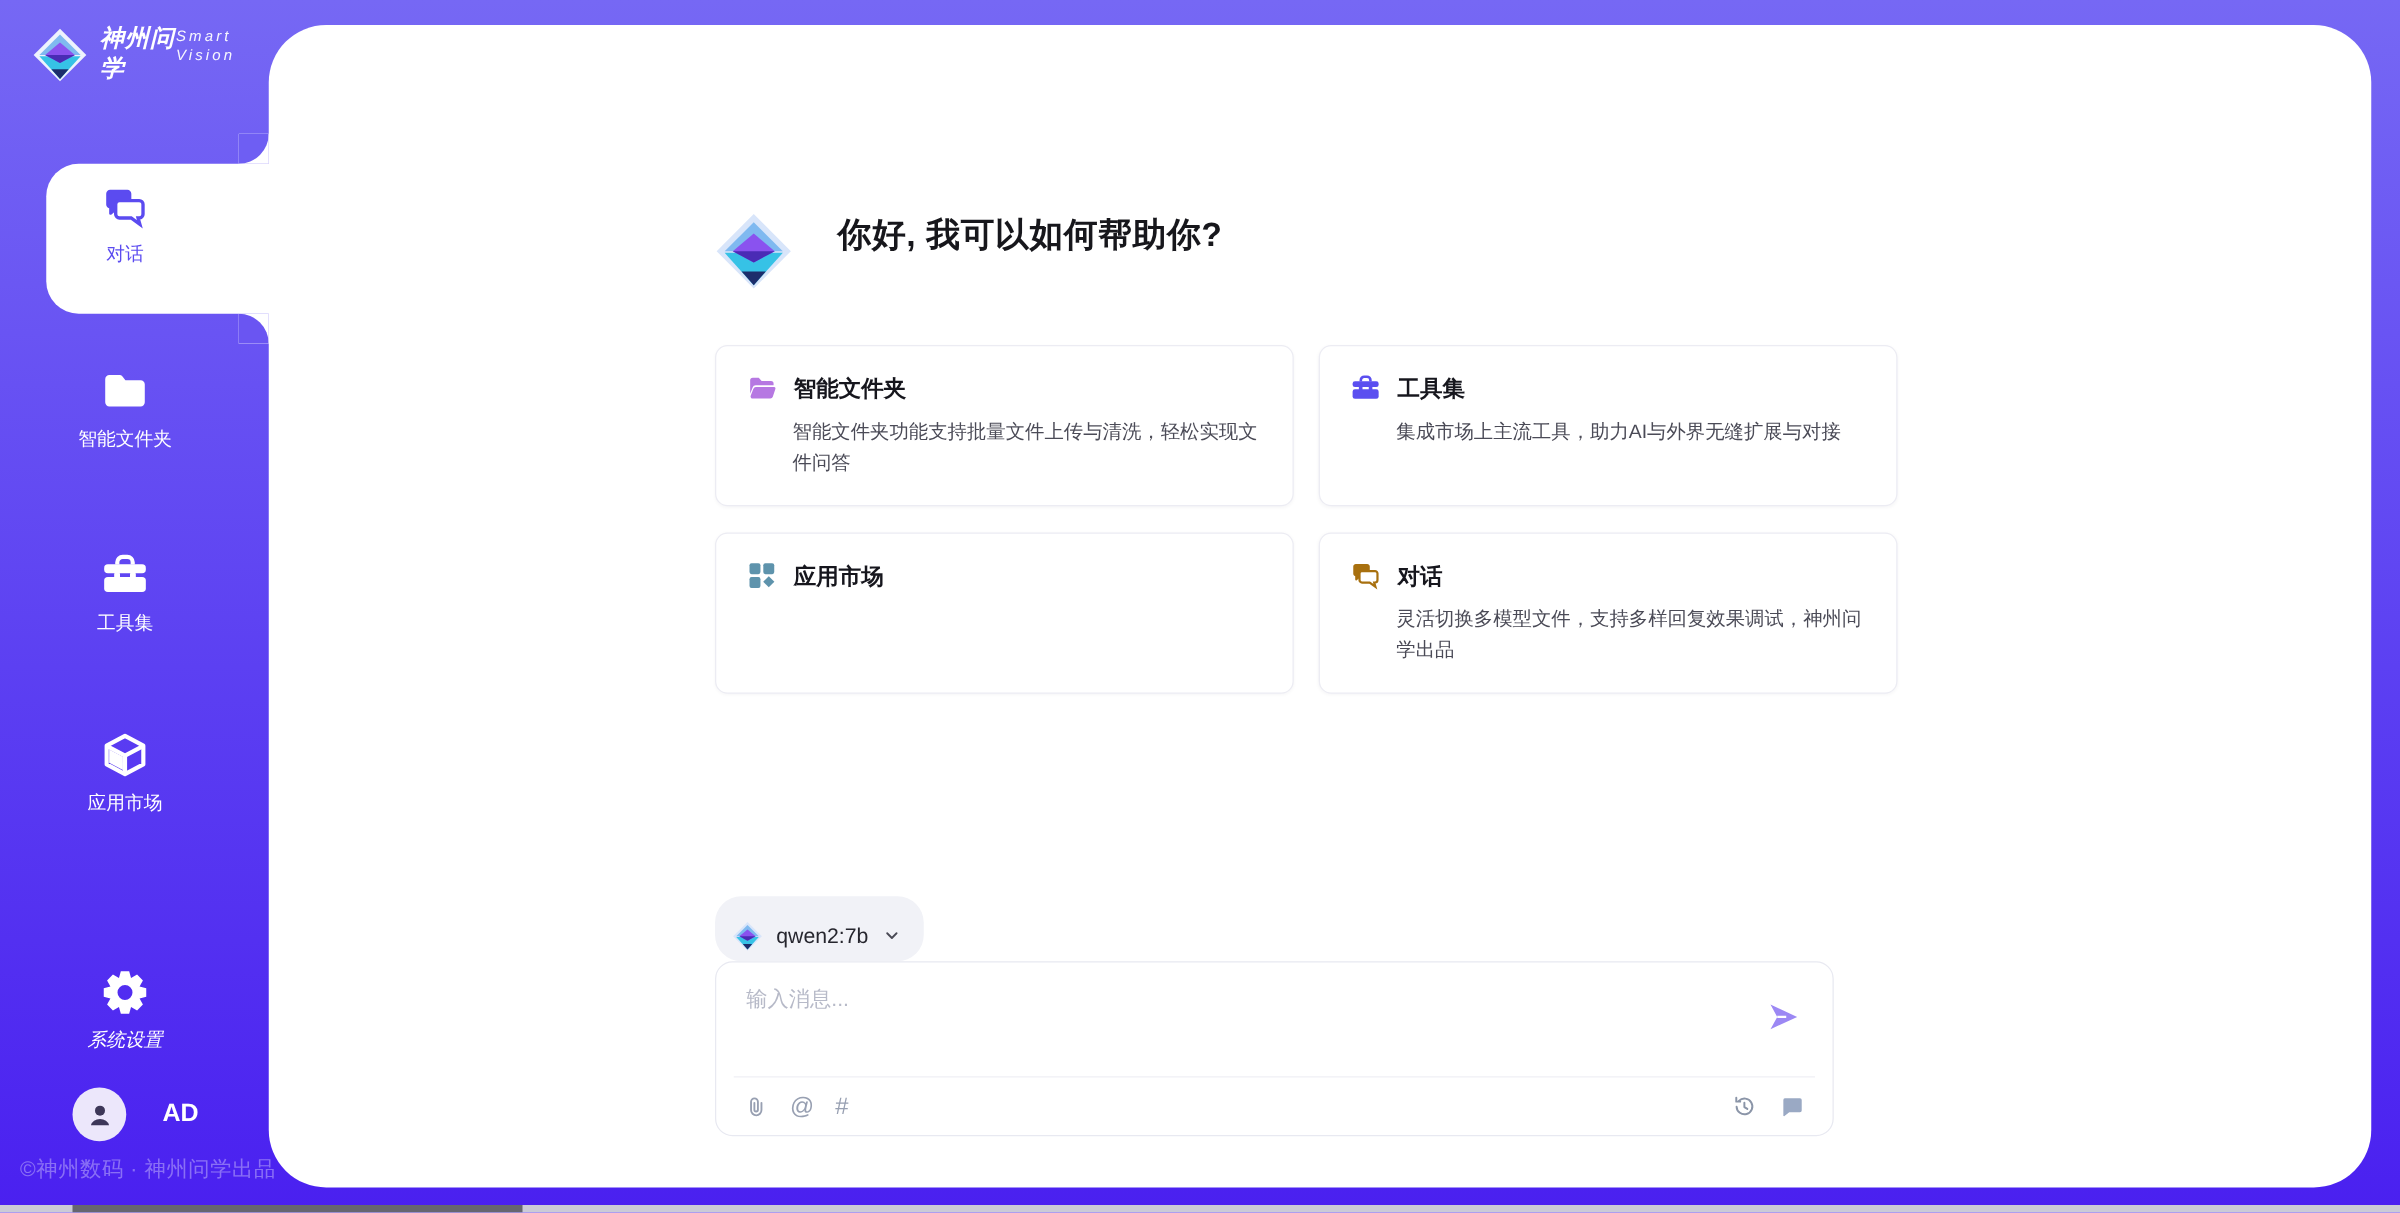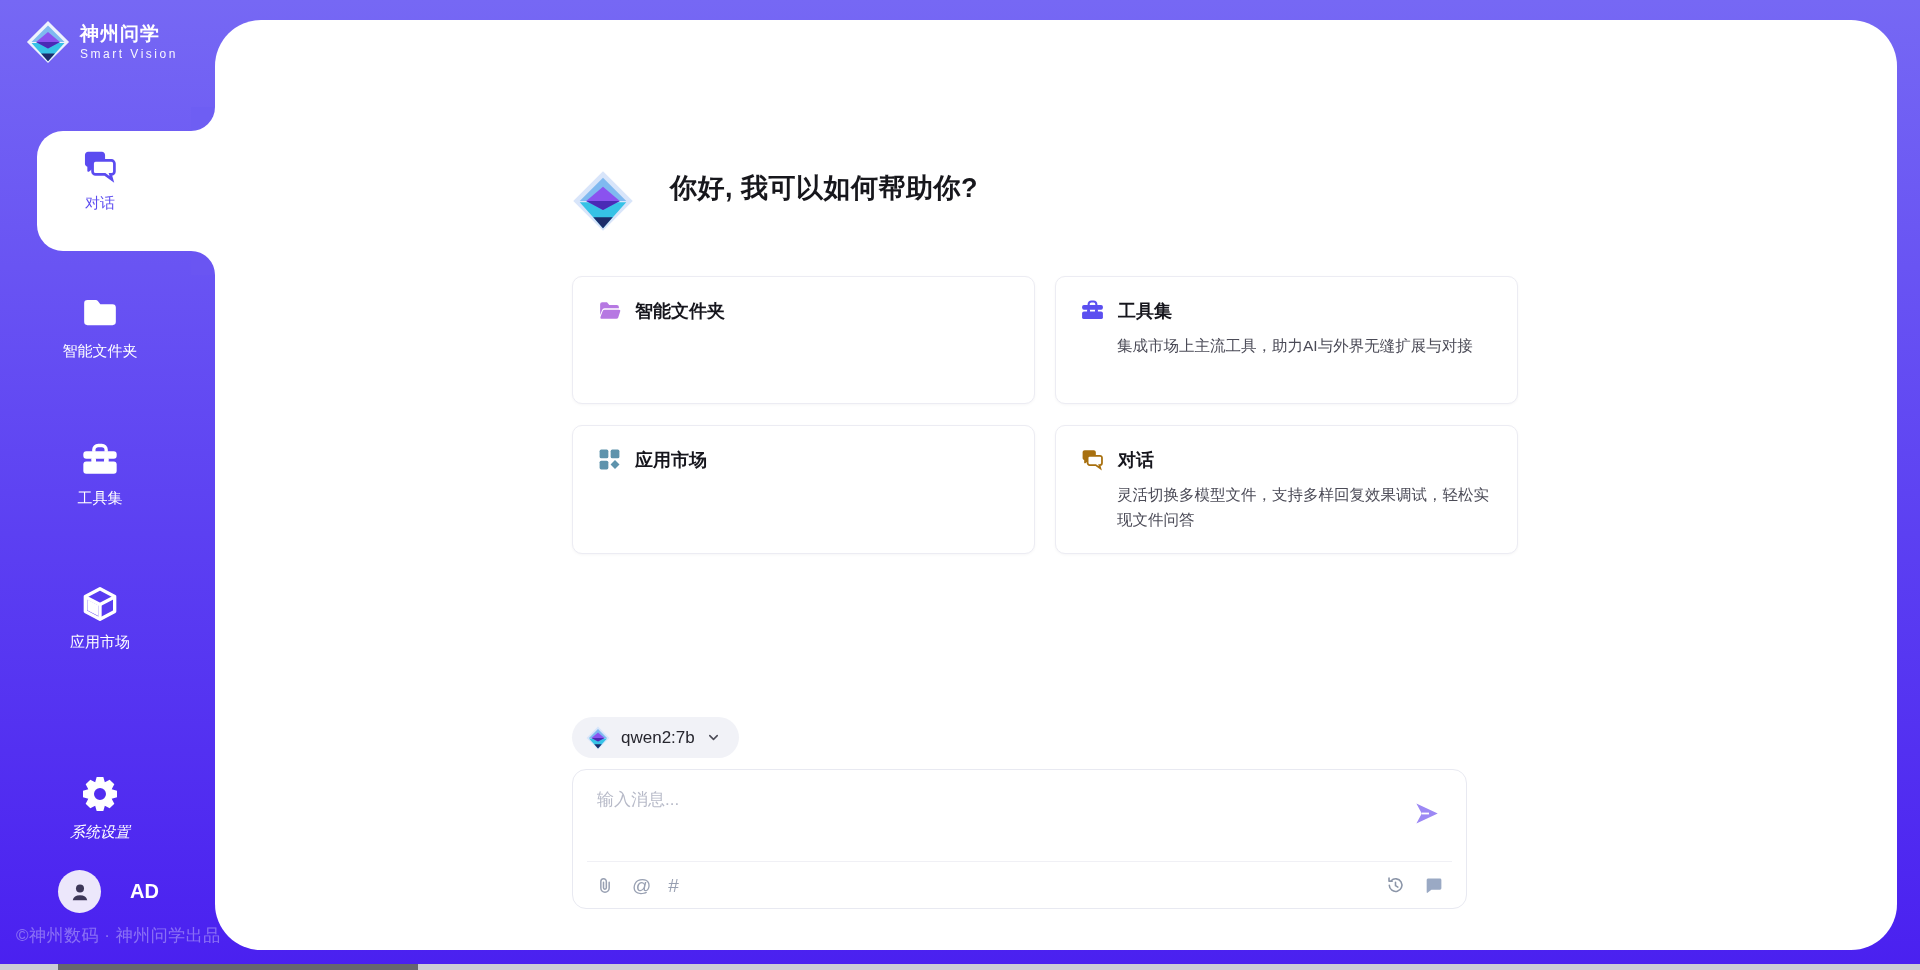--- a/index.html
+++ b/index.html
@@ -4,21 +4,21 @@
 <style>
   html,body{margin:0;padding:0;}
   body{
     width:1920px;height:970px;overflow:hidden;position:relative;
     font-family:"Liberation Sans","DejaVu Sans",sans-serif;
     background:linear-gradient(180deg,#7668f4 0%,#5c40f2 55%,#4a20f0 100%);
   }
   
   .sidebar{position:absolute;left:0;top:0;width:215px;height:970px;}
   .brand{position:absolute;left:26px;top:20px;display:flex;align-items:center;gap:10px;}
-  .brand .b-text{display:flex;flex-direction:column;line-height:1.25;}
+  .brand .b-text{display:flex;flex-direction:row;line-height:1.25;font-style:italic;}
   .brand .cn{color:#fff;font-size:19px;font-weight:700;letter-spacing:1px;}
   .brand .en{color:#fff;font-size:12px;letter-spacing:2.5px;opacity:.95;margin-top:2px;}
   .tab-bg{position:absolute;left:37px;top:131px;width:180px;height:120px;background:#fff;border-radius:26px 0 0 26px;}
   .fillet{position:absolute;left:191px;width:24px;height:24px;background:#fff;overflow:hidden;}
   .fillet.top{top:107px;}
   .fillet.bot{top:251px;}
   .fillet .inner{width:100%;height:100%;}
   .fillet.top .inner{background:#6e5ef3;border-bottom-right-radius:24px;}
   .fillet.bot .inner{background:#6a55f2;border-top-right-radius:24px;}
   .nav-item{position:absolute;left:0;width:200px;display:flex;flex-direction:column;align-items:center;gap:9px;cursor:pointer;}
@@ -37,21 +37,21 @@
   .card{box-sizing:border-box;background:#fff;border:1px solid #ececf3;border-radius:10px;padding:21px 24px;min-height:128px;cursor:pointer;box-shadow:0 1px 3px rgba(25,25,60,.04);}
   .card .t-row{display:flex;align-items:center;gap:13px;}
   .card .t-row .title{font-size:18px;font-weight:700;color:#16161d;}
   .card .desc{margin:10px 0 0 37px;font-size:15.5px;line-height:1.62;color:#4b4b57;max-width:382px;}
   .ic{display:inline-flex;align-items:center;justify-content:center;}
   .c-folder{color:#b678e2;}
   .c-tool{color:#5b4ff0;}
   .c-grid{color:#5e93ac;}
   .c-chat{color:#a8700f;}
   
-  .model{position:absolute;left:0;top:697px;height:41px;display:inline-flex;align-items:center;gap:11px;background:#f1f2f7;border-radius:21px;padding:0 18px 0 14px;cursor:pointer;}
+  .model{position:absolute;left:0;top:697px;height:41px;display:inline-flex;align-items:center;gap:11px;background:#f1f2f7;border-radius:21px;padding:11px 18px 0 14px;cursor:pointer;}
   .model .mname{font-size:17px;color:#26262e;}
   .composer{position:absolute;left:0;top:749px;width:895px;height:140px;box-sizing:border-box;border:1px solid #e8e9f1;border-radius:14px;background:#fff;}
   .composer textarea{position:absolute;left:0;top:0;width:860px;height:60px;border:none;outline:none;resize:none;background:transparent;padding:18px 0 0 24px;font-size:17px;color:#333;font-family:inherit;}
   .composer textarea::placeholder{color:#b7bac8;}
   .send-btn{position:absolute;right:26px;top:30px;width:28px;height:28px;border:none;background:none;padding:0;cursor:pointer;}
   .divider{position:absolute;left:14px;right:14px;top:91px;height:1px;background:#f0f0f5;}
   .c-toolbar{position:absolute;left:22px;right:22px;top:92px;height:47px;display:flex;align-items:center;}
   .tb-btn{border:none;background:none;padding:0;margin-right:17px;cursor:pointer;display:inline-flex;align-items:center;color:#98a0b2;}
   .tb-btn .glyph{font-size:19px;color:#98a0b2;}
   .tb-spacer{flex:1;}
@@ -180,20 +180,21 @@
       <div class="card">
         <div class="t-row">
           <span class="ic c-folder">
             <svg width="25" height="25" viewBox="0 0 24 24" fill="currentColor">
               <path d="M3 6a2 2 0 0 1 2-2h4.6l2.2 2.6H19a2 2 0 0 1 2 2v1.2H7.3a2.5 2.5 0 0 0-2.4 1.8L3 16.4Z"></path>
               <path d="M7.5 11.2h13.7a1.2 1.2 0 0 1 1.1 1.6l-1.9 5.8a2 2 0 0 1-1.9 1.4H4.9a1.6 1.6 0 0 1-1.5-2.1l2-5.3a2.2 2.2 0 0 1 2.1-1.4Z"></path>
             </svg>
           </span>
           <span class="title">智能文件夹</span>
         </div>
+        <div class="desc">智能文件夹功能支持批量文件上传与清洗，轻松实现文件问答</div>
       </div>
 
       <div class="card">
         <div class="t-row">
           <span class="ic c-tool">
             <svg width="25" height="25" viewBox="0 0 24 24">
               <path d="M8.3 7V5.9a2.6 2.6 0 0 1 2.6-2.6h2.2a2.6 2.6 0 0 1 2.6 2.6V7" fill="none" stroke="currentColor" stroke-width="2"></path>
               <rect x="2" y="6.8" width="20" height="4.4" rx="1.8" fill="currentColor"></rect>
               <rect x="2" y="12.9" width="20" height="7.3" rx="1.8" fill="currentColor"></rect>
               <rect x="6.8" y="10.6" width="2.8" height="4.6" rx=".9" fill="currentColor"></rect>
@@ -222,21 +223,21 @@
       <div class="card">
         <div class="t-row">
           <span class="ic c-chat">
             <svg width="25" height="25" viewBox="0 0 24 24">
               <path d="M2.5 5c0-1.1.9-2 2-2h8.7c1.1 0 2 .9 2 2v5.6c0 1.1-.9 2-2 2H8.6l-3.4 2.9c-.5.4-1.2.1-1.2-.5v-2.6c-.9-.3-1.5-1-1.5-1.9Z" fill="currentColor"></path>
               <path d="M9.2 8.5 H19.2 A1.9 1.9 0 0 1 21.1 10.4 V15.4 A1.9 1.9 0 0 1 19.2 17.3 H18.6 L19.5 20.5 L15.1 17.3 H9.2 A1.9 1.9 0 0 1 7.3 15.4 V10.4 A1.9 1.9 0 0 1 9.2 8.5 Z" fill="#ffffff" stroke="currentColor" stroke-width="1.7"></path>
             </svg>
           </span>
           <span class="title">对话</span>
         </div>
-        <div class="desc">灵活切换多模型文件，支持多样回复效果调试，轻松实现文件问答</div>
+        <div class="desc">灵活切换多模型文件，支持多样回复效果调试，神州问学出品</div>
       </div>
 
     </div>
 
     <div class="model">
       <span class="ic">
         <svg width="24" height="24" viewBox="0 0 48 48">
           <polygon points="24,1 47,24 24,47 1,24" fill="#d8e5fa"></polygon>
           <polygon points="24,45 6,25 42,25" fill="#36c2e6"></polygon>
           <polygon points="24,45 16.5,36.5 31.5,36.5" fill="#1d2d6b"></polygon>

